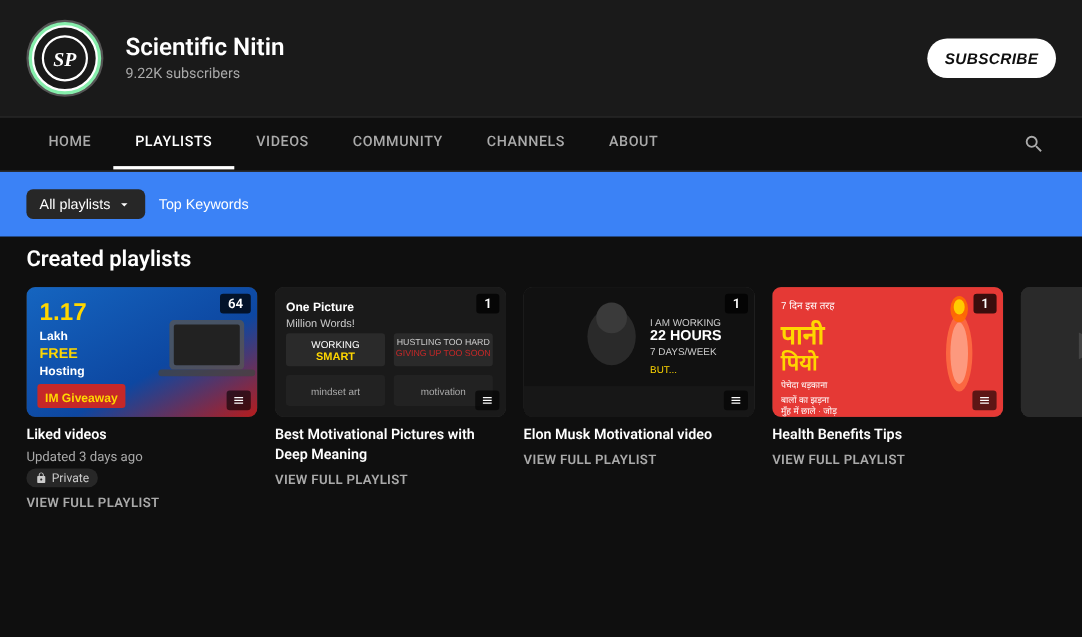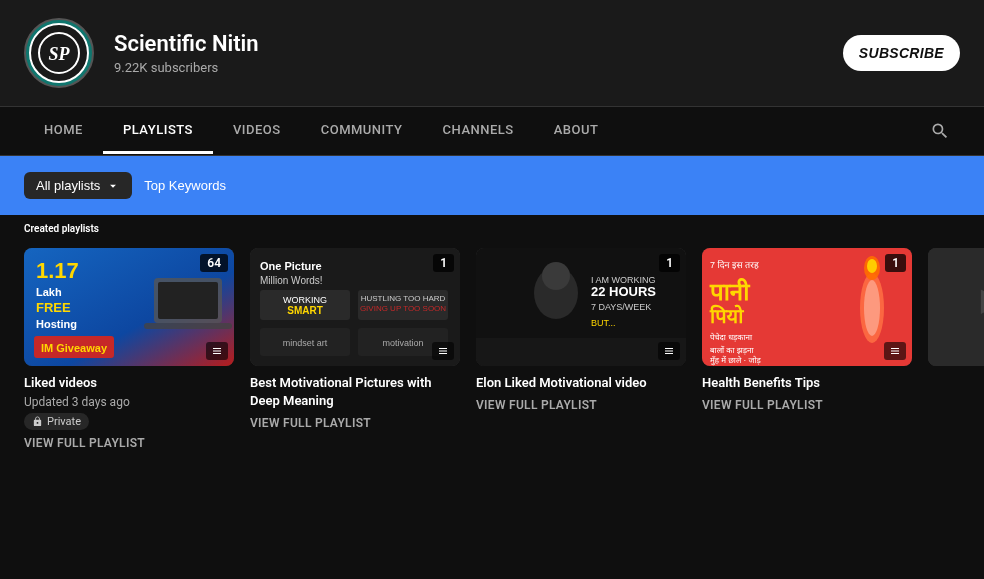--- a/index.html
+++ b/index.html
@@ -19,21 +19,21 @@
       padding: 18px 24px;
       display: flex;
       align-items: center;
       gap: 20px;
       border-bottom: 1px solid #333;
     }
     .channel-avatar {
       width: 70px;
       height: 70px;
       border-radius: 50%;
-      background: #0f766e;
+      background: #86efac;
       display: flex;
       align-items: center;
       justify-content: center;
       flex-shrink: 0;
       overflow: hidden;
       border: 2px solid #555;
     }
     .avatar-inner {
       width: 60px;
       height: 60px;
@@ -131,21 +131,21 @@
     .filter-link {
       color: #fff;
       font-size: 13px;
       cursor: pointer;
       background: none;
       border: none;
     }
 
     
     .section-title {
-      font-size: 10px;
+      font-size: 20px;
       font-weight: 600;
       color: #fff;
       padding: 8px 24px 14px;
     }
 
     
     .playlists-row {
       display: flex;
       gap: 16px;
       padding: 0 24px;
@@ -363,21 +363,21 @@
 
         <rect x="0" y="90" width="210" height="28" fill="#1a1a1a" opacity="0.7"></rect>
       </svg>
       <span class="count-badge">1</span>
       <div class="playlist-icon">
         <svg viewBox="0 0 24 24">
             <path d="M4 6h16v2H4zm0 5h16v2H4zm0 5h16v2H4z"></path>
           </svg>
       </div>
     </div>
-    <div class="playlist-title">Elon Liked Motivational video</div>
+    <div class="playlist-title">Elon Musk Motivational video</div>
     <span class="view-playlist-link">VIEW FULL PLAYLIST</span>
   </div>
 
   <div class="playlist-card">
     <div class="playlist-thumb">
       <svg class="thumb-svg" viewBox="0 0 210 118">
         <rect width="210" height="118" fill="#e53935"></rect>
 
         <text x="8" y="20" font-size="9" fill="#fff" font-family="Arial">7 दिन इस तरह</text>
         <text x="8" y="52" font-size="24" font-weight="900" fill="#FFD700" font-family="Arial">पानी</text>

